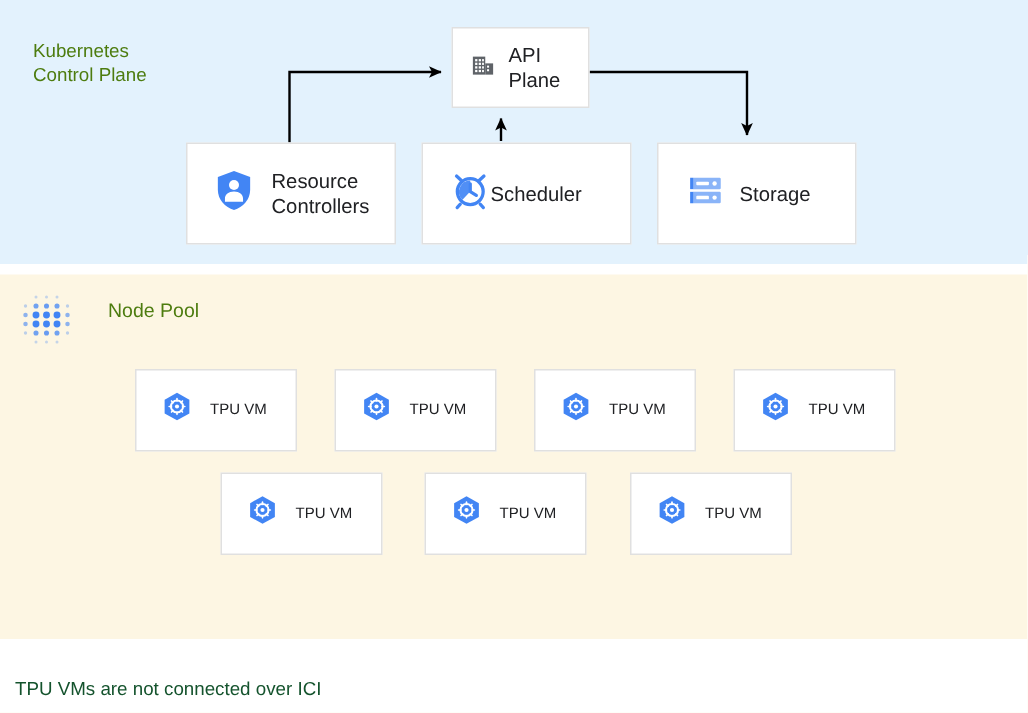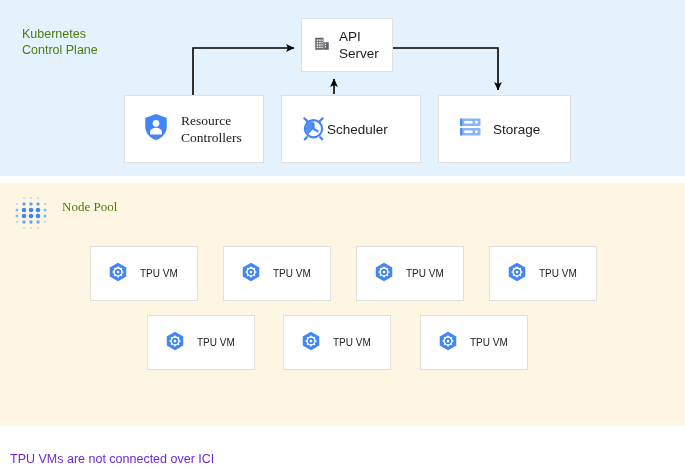--- a/index.html
+++ b/index.html
@@ -39,24 +39,23 @@
     color: #4d7c0f;
     font-size: 12.5px;
     line-height: 16px;
     white-space: pre-line;
   }
   #control-plane-title {
     left: 22px;
     top: 26px;
   }
   #node-pool-title {
-    left: 62px;
+    left: 72px;
     top: 199px;
     font-size: 13px;
-    font-family: Liberation Serif, serif;
   }
 
   
   .card {
     position: absolute;
     background: #ffffff;
     border: 1px solid #e0e0e0;
     box-sizing: border-box;
     display: flex;
     align-items: center;
@@ -76,21 +75,20 @@
   
   #api-server-card {
     left: 301px;  top: 18px;  width: 92px;  height: 54px;
     padding-left: 11px;
     gap: 8px;
   }
   #resource-controllers-card {
     left: 124px; top: 95px; width: 140px; height: 68px;
     padding-left: 18px;
     gap: 12px;
-    font-family: Liberation Serif, serif;
   }
   #scheduler-card {
     left: 281px; top: 95px; width: 140px; height: 68px;
     padding-left: 18px;
     gap: 0;
   }
   #storage-card {
     left: 438px; top: 95px; width: 133px; height: 68px;
     padding-left: 20px;
     gap: 10px;
@@ -116,21 +114,21 @@
     z-index: 2;
     pointer-events: none;
   }
 
   
   #caption {
     position: absolute;
     left: 10px;
     top: 452px;
     font-size: 12.5px;
-    color: #6d28d9;
+    color: #14532d;
   }
 </style>
 </head>
 <body>
 
 <div class="band" id="control-plane-band"></div>
 <div class="band" id="node-pool-band"></div>
 
 <svg id="connectors" viewBox="0 0 685 475" xmlns="http://www.w3.org/2000/svg">
   <defs>
@@ -166,21 +164,21 @@
           <rect x="11.2" y="13.6" width="1.6" height="2"></rect>
         <rect x="5" y="16.8" width="2" height="2"></rect>
           <rect x="8.2" y="16.8" width="2" height="2"></rect>
           <rect x="11.2" y="16.8" width="1.6" height="2"></rect>
         <rect x="15.6" y="13" width="1.8" height="1.8"></rect>
         <rect x="15.6" y="16.2" width="1.8" height="1.8"></rect>
       </g>
     </svg>
   </span>
   <span class="card-label">API
-Server</span>
+Plane</span>
 </div>
 
 <div class="card" id="resource-controllers-card">
   <span class="card-icon">
     <svg width="26" height="28" viewBox="0 0 24 26">
       <path d="M12 1 L22 4.6 V12.5 C22 18.6 17.6 23.3 12 25 C6.4 23.3 2 18.6 2 12.5 V4.6 Z" fill="#4285f4"></path>
       <circle cx="12" cy="9.6" r="3.1" fill="#ffffff"></circle>
       <path d="M12 13.6 c-3.4 0 -5.6 2.0 -5.6 4.3 v2.1 h11.2 v-2.1 c0 -2.3 -2.2 -4.3 -5.6 -4.3 z" fill="#ffffff"></path>
     </svg>
   </span>

